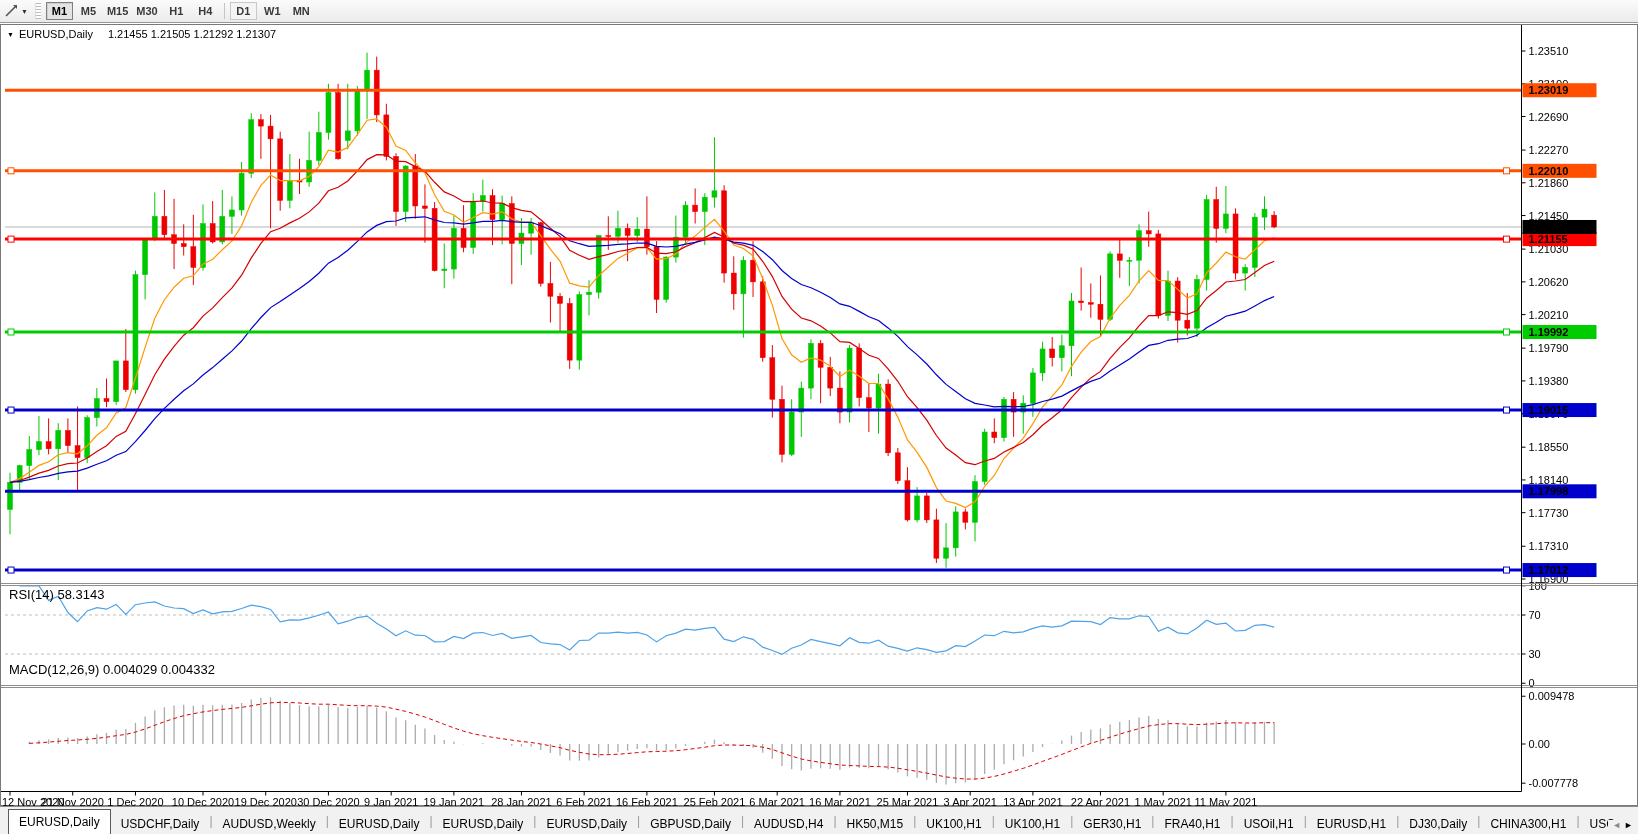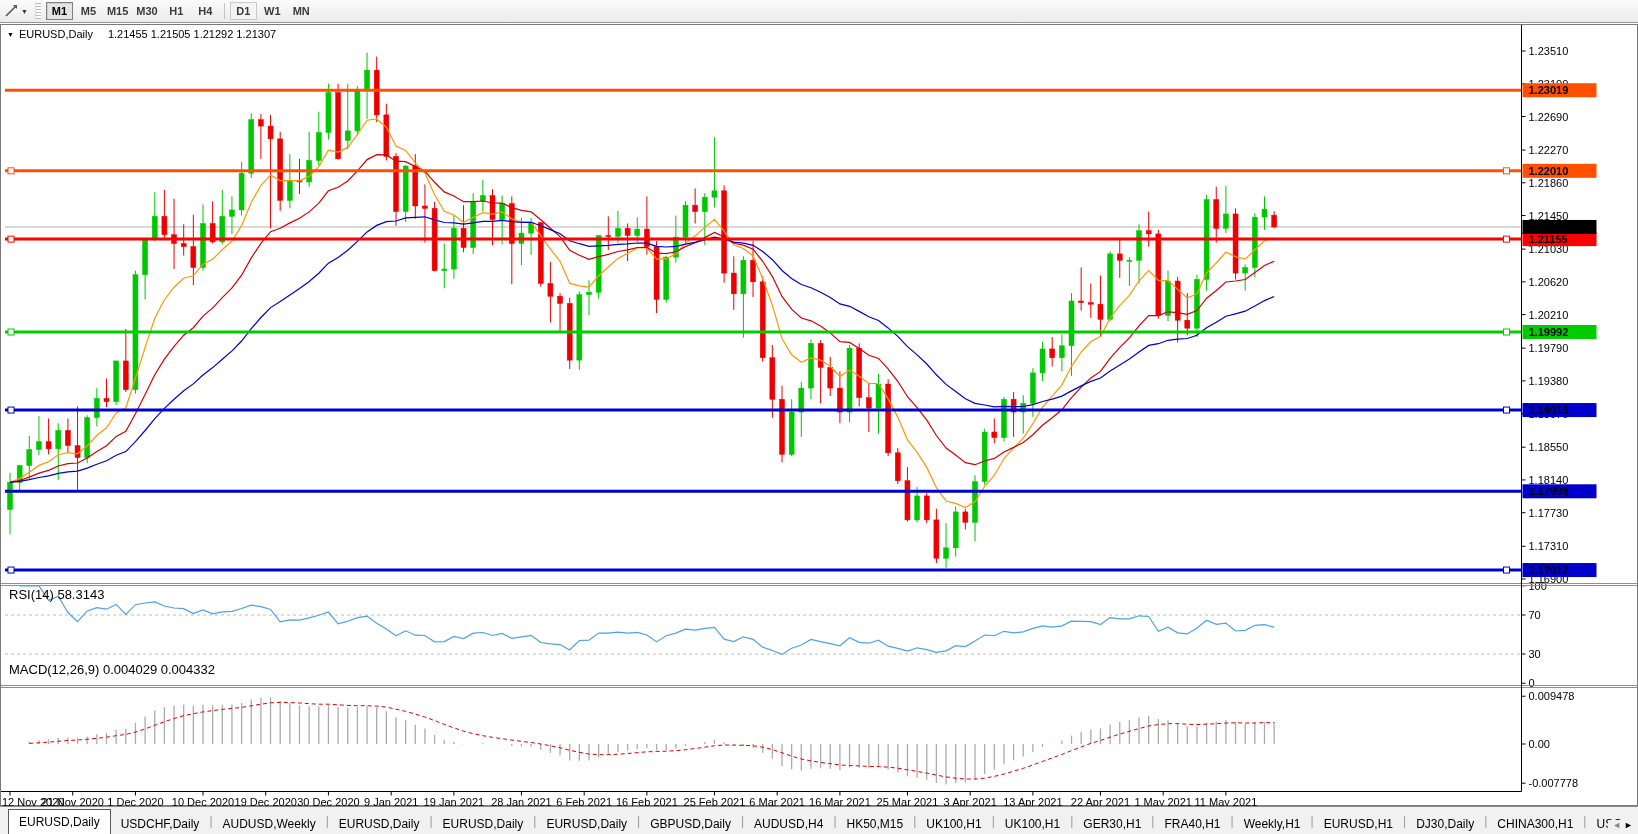--- a/index.html
+++ b/index.html
@@ -630,21 +630,21 @@
     <div class="tab">HK50,M15</div>
     <span class="tab-sep">|</span>
     <div class="tab">UK100,H1</div>
     <span class="tab-sep">|</span>
     <div class="tab">UK100,H1</div>
     <span class="tab-sep">|</span>
     <div class="tab">GER30,H1</div>
     <span class="tab-sep">|</span>
     <div class="tab">FRA40,H1</div>
     <span class="tab-sep">|</span>
-    <div class="tab">Weekly,H1</div>
+    <div class="tab">USOil,H1</div>
     <span class="tab-sep">|</span>
     <div class="tab">EURUSD,H1</div>
     <span class="tab-sep">|</span>
     <div class="tab">DJ30,Daily</div>
     <span class="tab-sep">|</span>
     <div class="tab">CHINA300,H1</div>
     <span class="tab-sep">|</span>
     <div class="tab">USC</div>
     <div class="tab-arrows">
     <span class="dim">◄</span><span>►</span>

